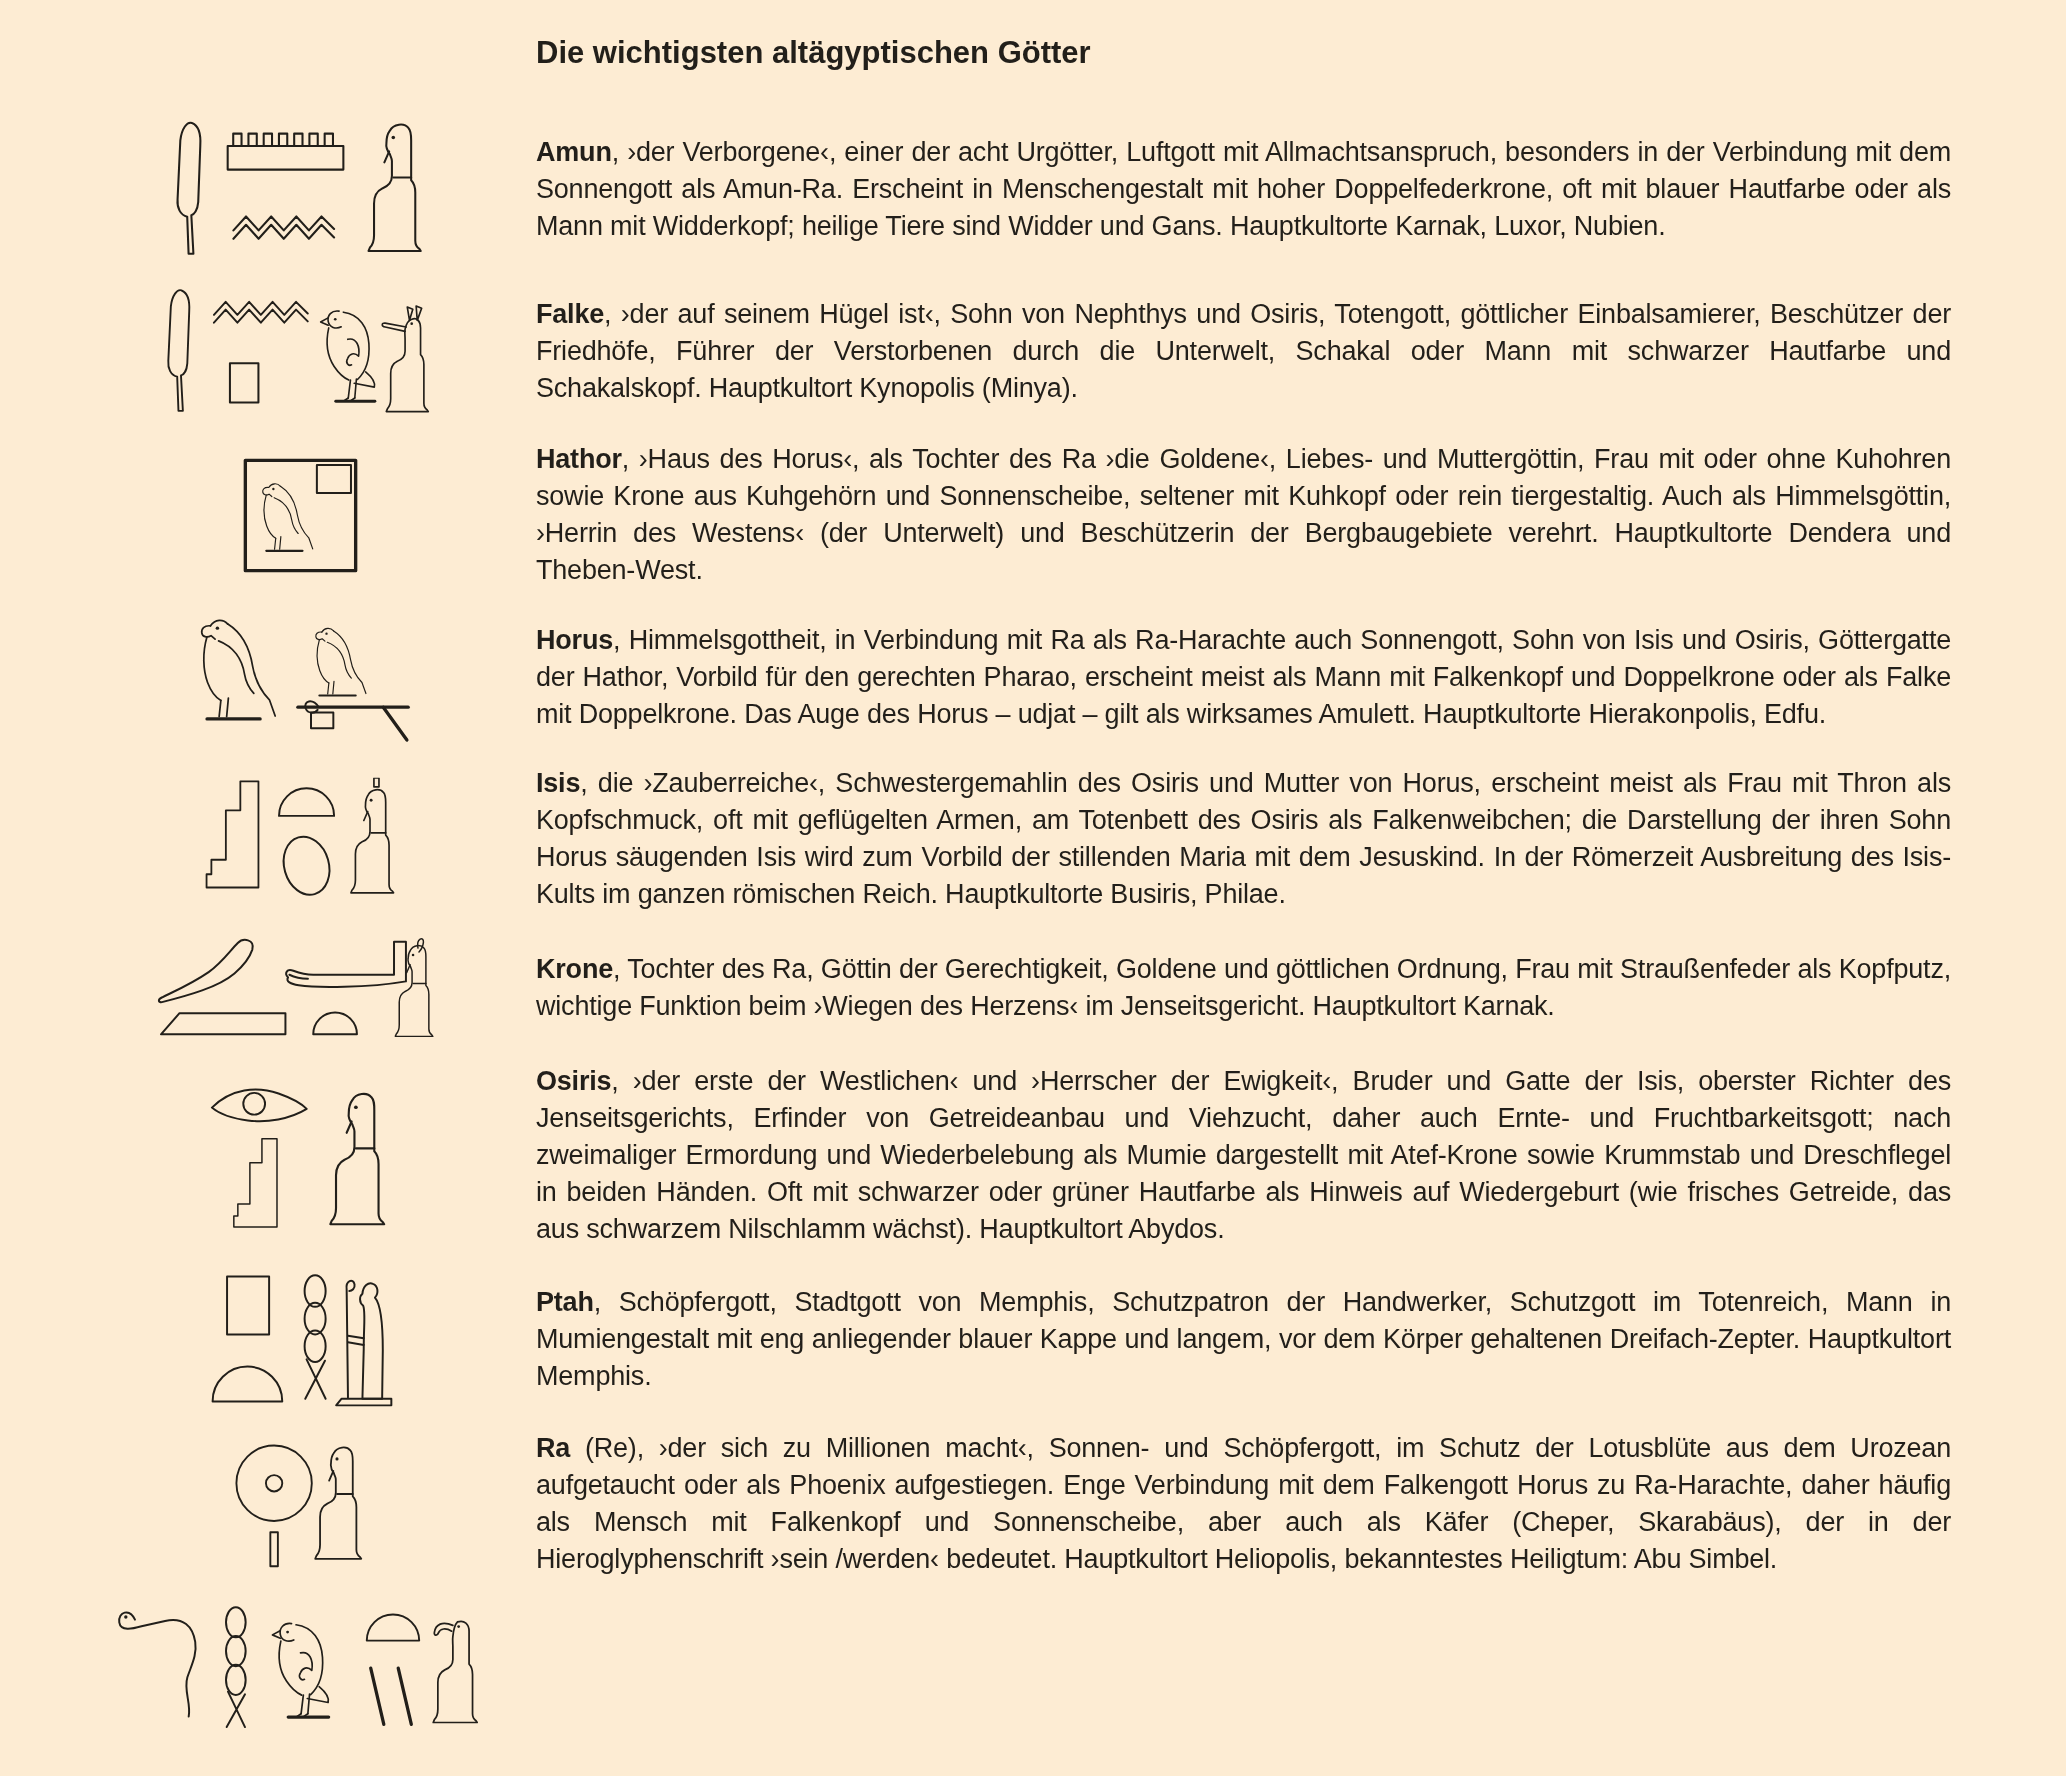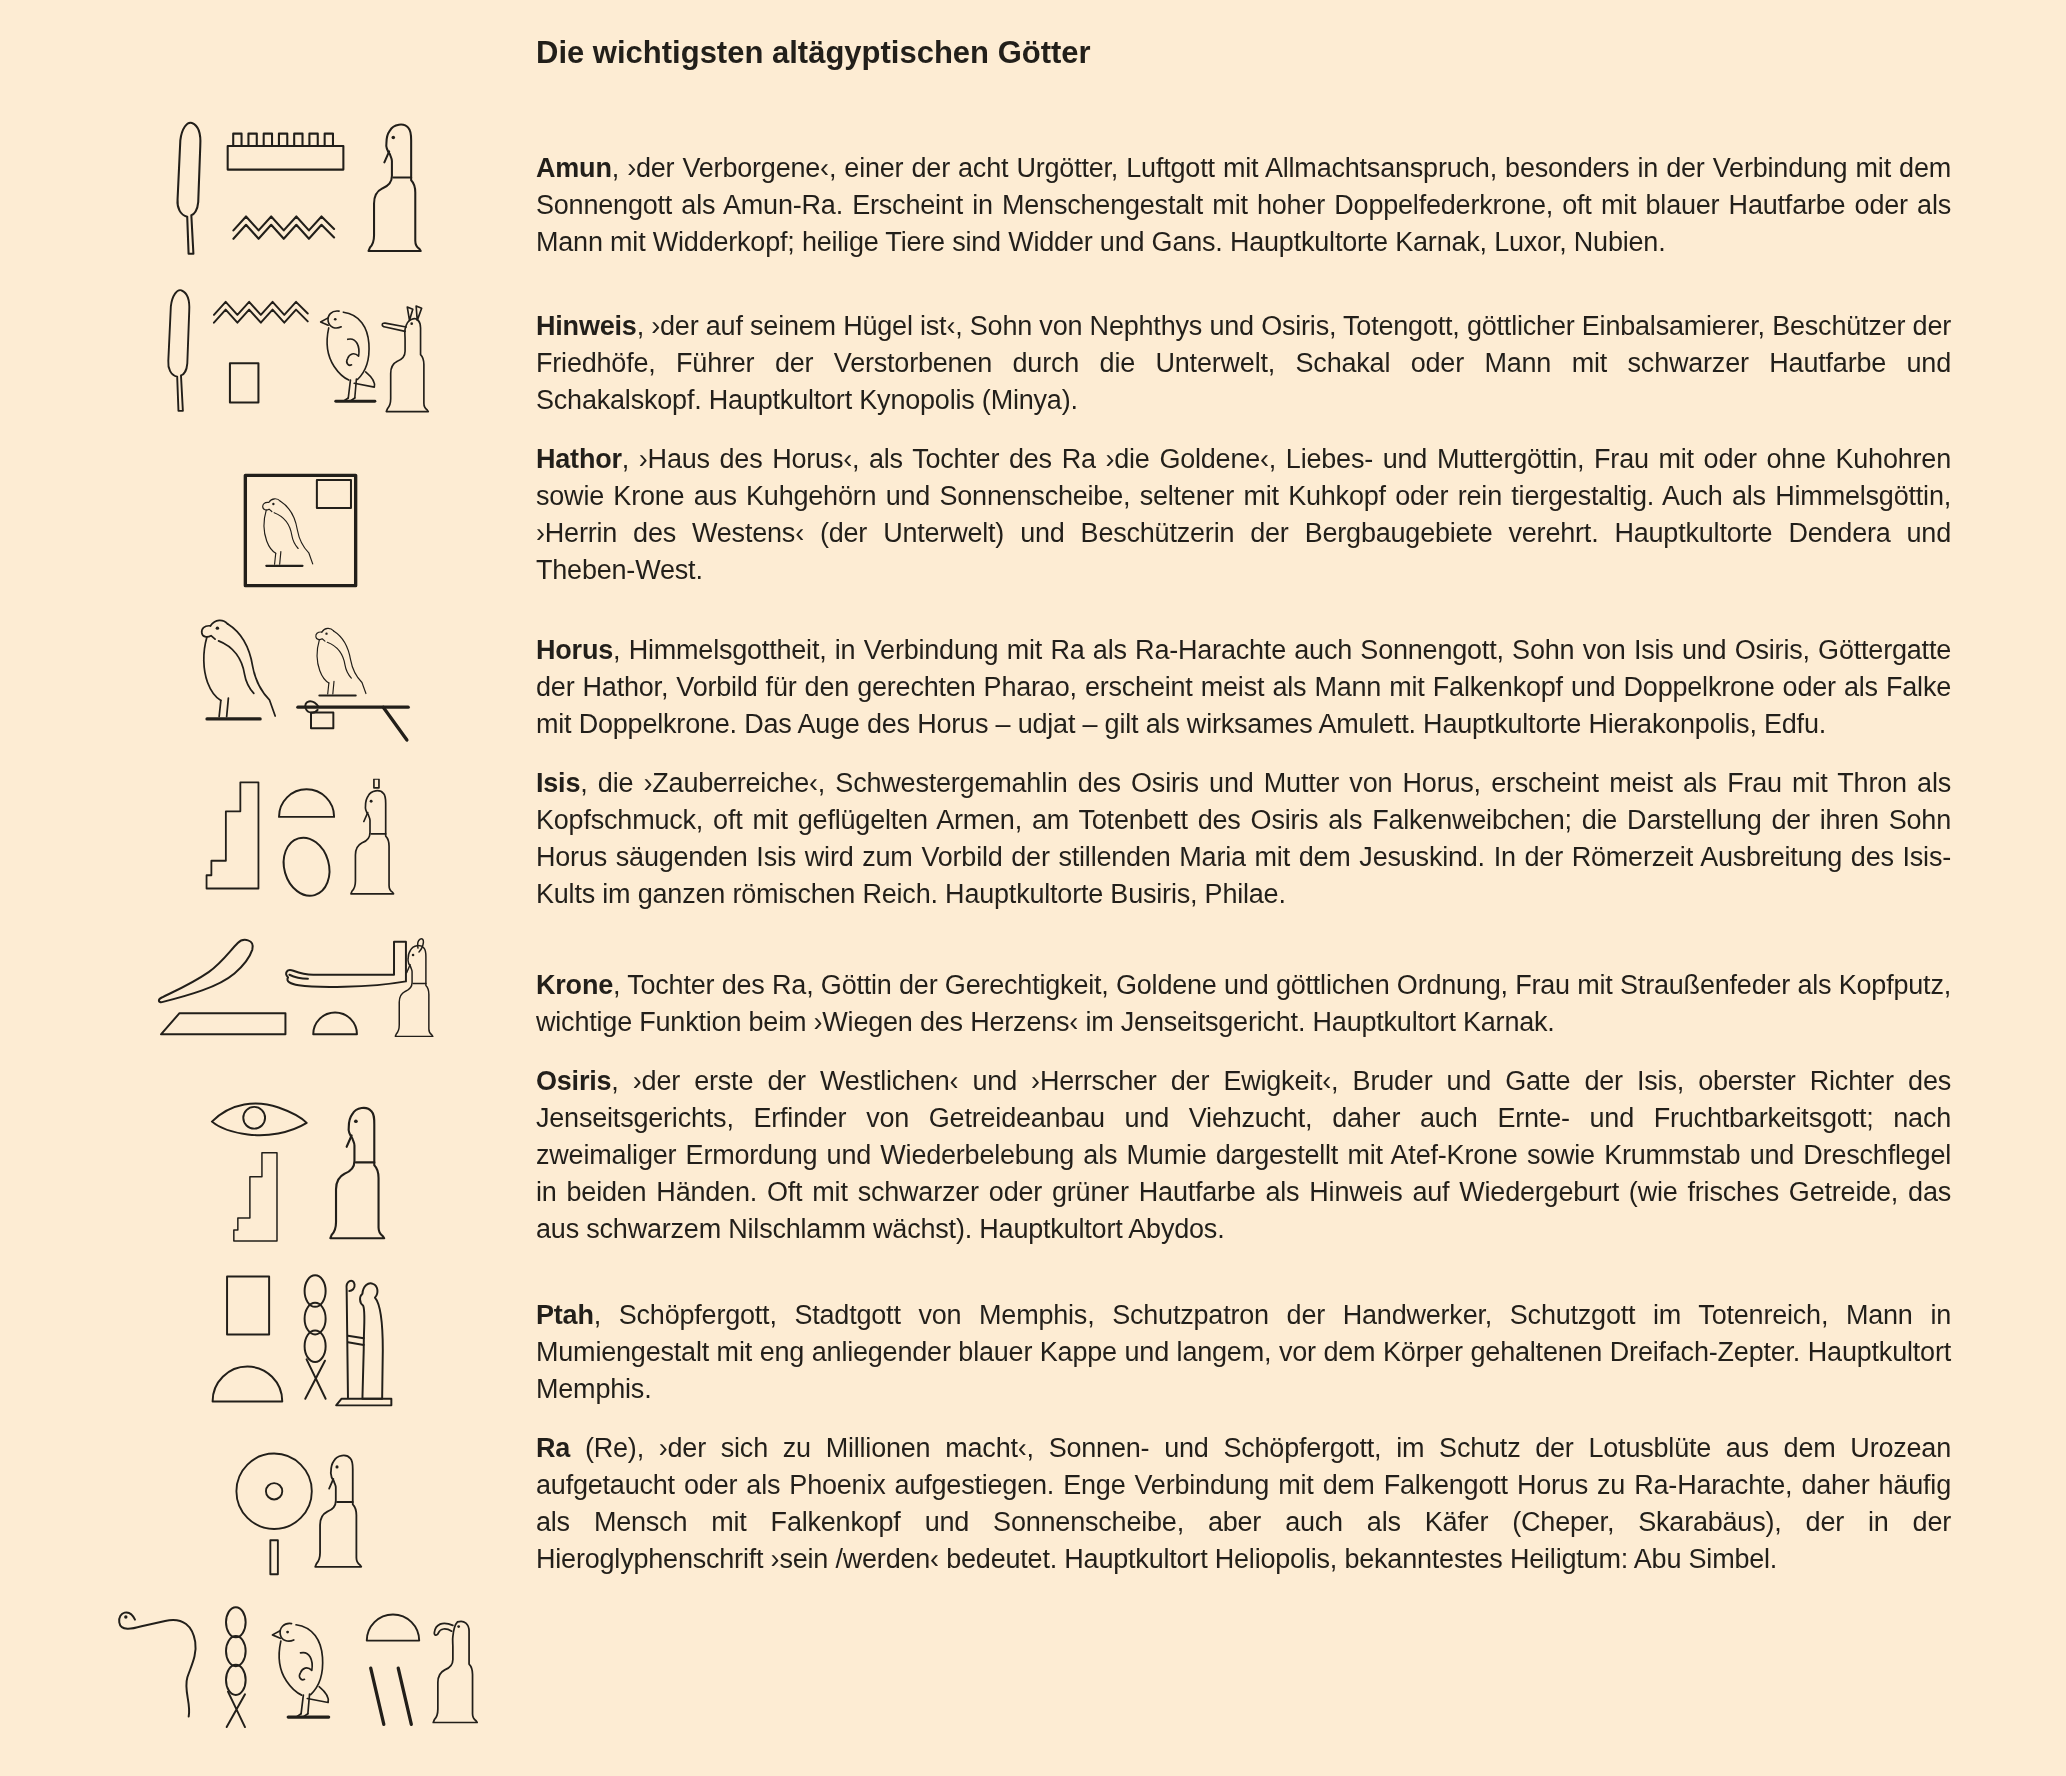--- a/index.html
+++ b/index.html
@@ -9,21 +9,21 @@
     font-family:"Liberation Sans",sans-serif;
     color:#221f1a;
   }
   .page{padding:35px 0 0 64px;}
   .page-title{
     margin:0 0 0 472px;
     font-size:31px;font-weight:bold;letter-spacing:0;
     width:1415px;
   }
   .entries{margin-top:47px;}
-  .entry{display:flex;align-items:flex-end;margin-bottom:22px;}
+  .entry{display:flex;align-items:center;margin-bottom:22px;}
   .glyph{
     flex:0 0 472px;width:472px;
     display:flex;justify-content:center;align-items:center;
   }
   .glyph-svg{display:block;overflow:visible;}
   .text{
     margin:0;width:1415px;
     font-size:27px;line-height:37px;letter-spacing:-0.2px;
     text-align:justify;hyphens:auto;-webkit-hyphens:auto;
   }
@@ -227,21 +227,21 @@
     </div>
     <p class="text"><strong class="god-name">Amun</strong><span class="god-rest">, ›der Verborgene‹, einer der acht Urgötter, Luftgott mit Allmachtsanspruch, besonders in der Verbindung mit dem Sonnengott als Amun-Ra. Erscheint in Menschengestalt mit hoher Doppelfederkrone, oft mit blauer Hautfarbe oder als Mann mit Widderkopf; heilige Tiere sind Widder und Gans. Hauptkultorte Karnak, Luxor, Nubien.</span></p>
   </section>
 
   <section class="entry">
     <div class="glyph">
       <svg class="glyph-svg" aria-hidden="true" width="285" height="136" viewBox="0 0 420 200">
             <use href="#sym-anubis"></use>
           </svg>
     </div>
-    <p class="text"><strong class="god-name">Hinweis</strong><span class="god-rest">, ›der auf seinem Hügel ist‹, Sohn von Nephthys und Osiris, Totengott, göttlicher Einbalsamierer, Beschützer der Friedhöfe, Führer der Verstorbenen durch die Unterwelt, Schakal oder Mann mit schwarzer Hautfarbe und Schakalskopf. Hauptkultort Kynopolis (Minya).</span></p>
+    <p class="text"><strong class="god-name">Falke</strong><span class="god-rest">, ›der auf seinem Hügel ist‹, Sohn von Nephthys und Osiris, Totengott, göttlicher Einbalsamierer, Beschützer der Friedhöfe, Führer der Verstorbenen durch die Unterwelt, Schakal oder Mann mit schwarzer Hautfarbe und Schakalskopf. Hauptkultort Kynopolis (Minya).</span></p>
   </section>
 
   <section class="entry">
     <div class="glyph">
       <svg class="glyph-svg" aria-hidden="true" width="117" height="117" viewBox="0 0 172 172">
             <use href="#sym-hathor"></use>
           </svg>
     </div>
     <p class="text"><strong class="god-name">Hathor</strong><span class="god-rest">, ›Haus des Horus‹, als Tochter des Ra ›die Goldene‹, Liebes- und Muttergöttin, Frau mit oder ohne Kuhohren sowie Krone aus Kuhgehörn und Sonnenscheibe, seltener mit Kuhkopf oder rein tiergestaltig. Auch als Himmelsgöttin, ›Herrin des Westens‹ (der Unterwelt) und Beschützerin der Bergbaugebiete verehrt. Hauptkultorte Dendera und Theben-West.</span></p>
   </section>

